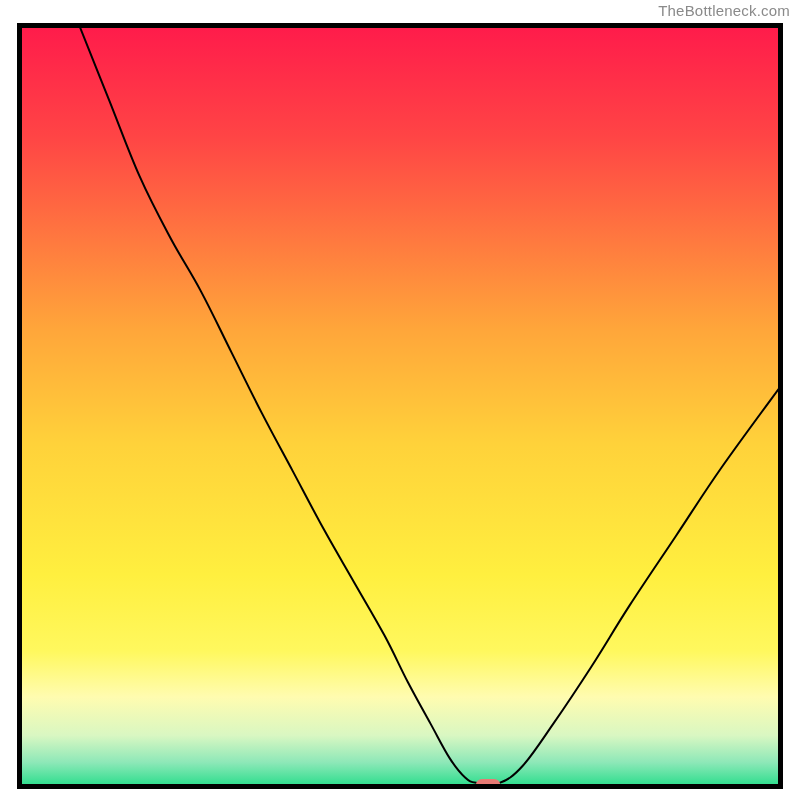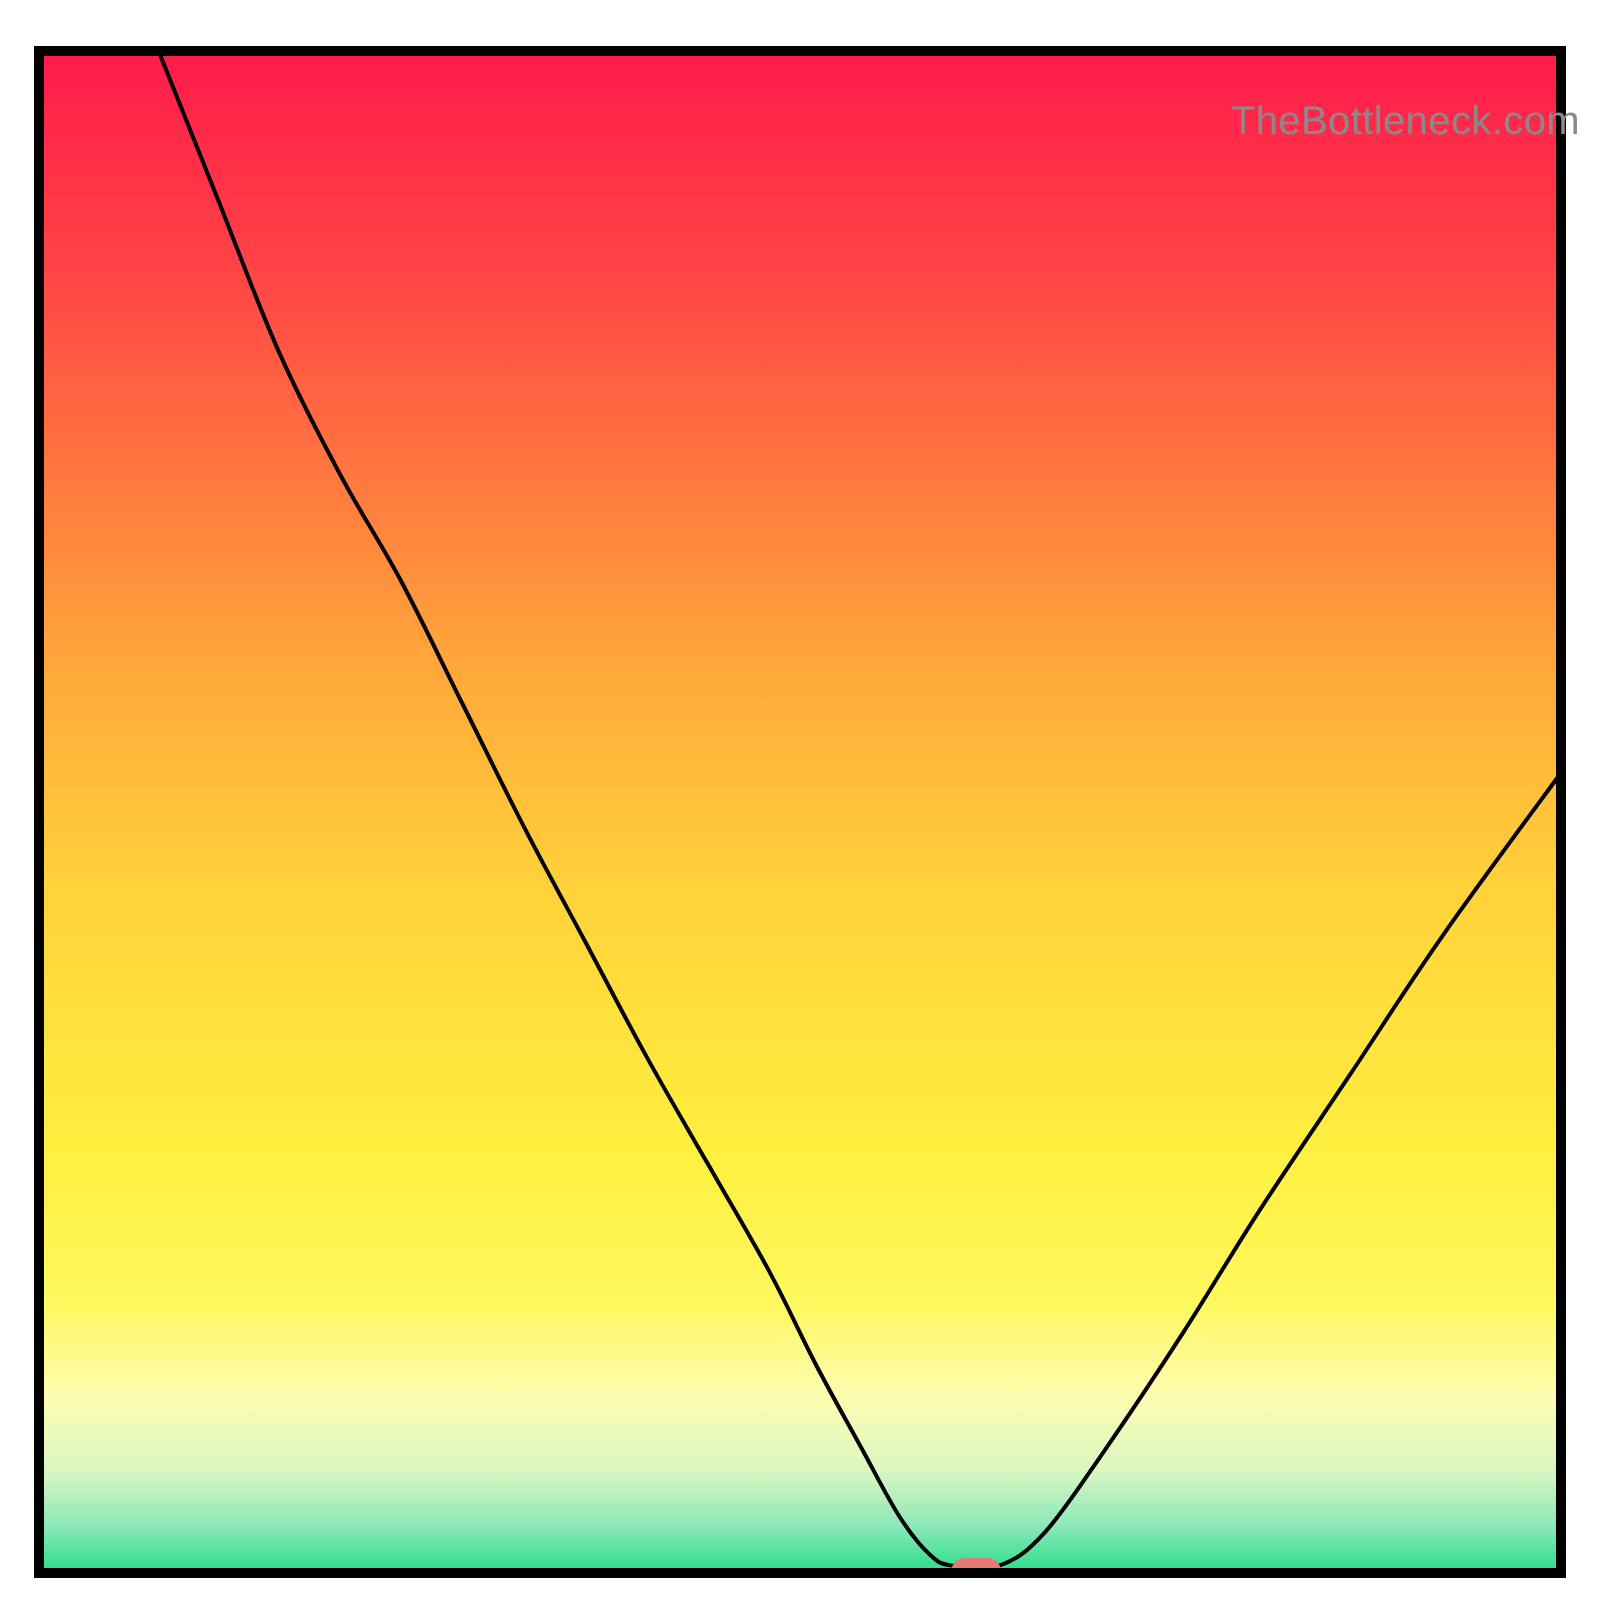--- a/index.html
+++ b/index.html
@@ -10,25 +10,24 @@
   .container {
     position: relative;
     width: 800px;
     height: 800px;
   }
   .watermark {
     position: absolute;
     top: 2px;
     right: 10px;
     font-family: Arial, Helvetica, sans-serif;
-    font-size: 20px;
+    font-size: 15px;
     color: #8a8a8a;
     letter-spacing: 0.2px;
     z-index: 5;
-    margin-top: 48px;
   }
   .plot-frame {
     position: absolute;
     left: 17px;
     top: 23px;
     width: 766px;
     height: 766px;
     box-sizing: border-box;
   }
   svg {

